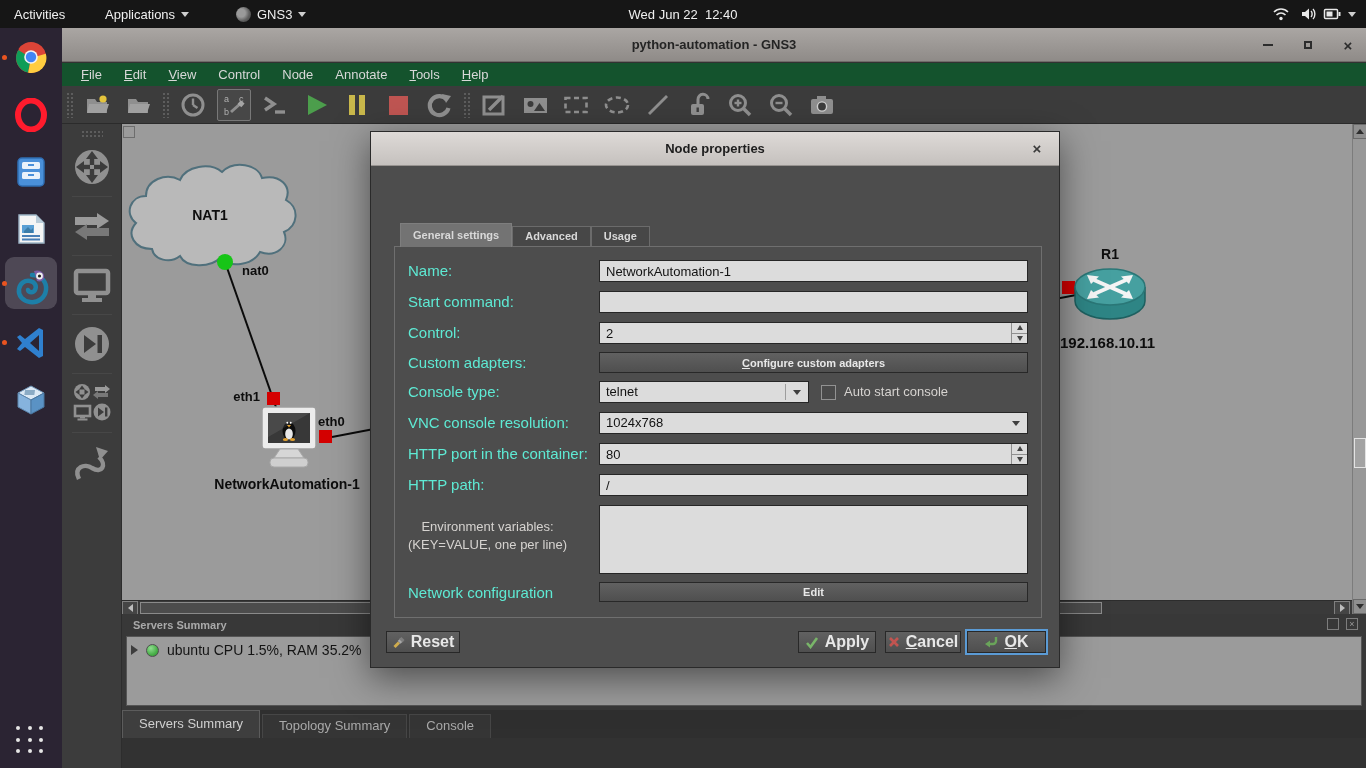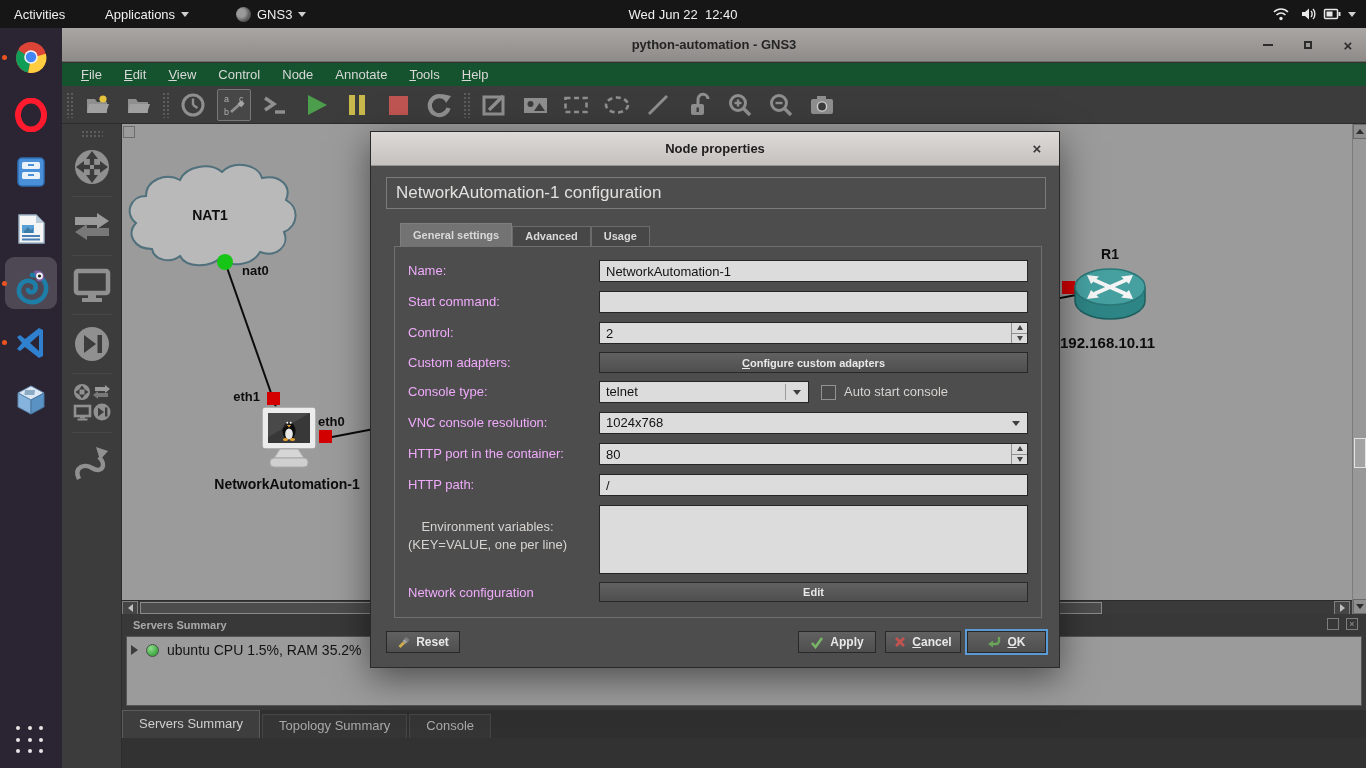--- a/index.html
+++ b/index.html
@@ -80,39 +80,39 @@
 
   
   .dialog { position:absolute; left:370px; top:131px; width:690px; height:537px; background:#4d4d4d; border:1px solid #2a2a2a; box-shadow:0 10px 34px rgba(0,0,0,0.5); z-index:60; }
   .dlg-titlebar { position:absolute; left:0; top:0; width:100%; height:34px; background:linear-gradient(#dedad7,#c5c1be); border-bottom:1px solid #979390; display:flex; align-items:center; justify-content:center; font-weight:bold; font-size:13px; color:#1d1d1d; }
   .dlg-close { position:absolute; right:12px; top:7px; width:20px; height:20px; text-align:center; line-height:20px; font-size:15px; font-weight:bold; color:#3a3a3a; cursor:pointer; }
   .dlg-heading { position:absolute; left:15px; top:45px; width:660px; height:32px; border:1px solid #7b7b7b; color:#e3e1df; font-size:17px; line-height:30px; padding-left:9px; }
   .dlg-tabs { position:absolute; left:29px; top:91px; display:flex; align-items:flex-end; }
   .dtab { font-size:11px; font-weight:bold; color:#d9d9d9; background:#474747; border:1px solid #6b6b6b; padding:3px 12px 4px; height:21px; cursor:pointer; position:relative; }
   .dtab.active { background:#737373; border:1px solid #7e7e7e; border-bottom:none; height:24px; padding-top:5px; z-index:2; }
   .dlg-frame { position:absolute; left:23px; top:114px; width:648px; height:372px; border:1px solid #6f6f6f; }
-  .flabel { position:absolute; left:13px; height:22px; line-height:22px; color:#f0abfc; font-size:13px; }
+  .flabel { position:absolute; left:13px; height:22px; line-height:22px; color:#5eead4; font-size:15px; }
   .lfield { position:absolute; left:204px; width:429px; height:22px; background:#dcdcdc; border:1px solid #262626; color:#121212; font-size:13px; font-family:"Liberation Sans","DejaVu Sans",sans-serif; padding:0 6px; }
   .spinwrap { position:absolute; left:204px; width:429px; height:22px; }
   .spinwrap input { position:absolute; left:0; top:0; width:100%; height:100%; background:#dcdcdc; border:1px solid #262626; color:#121212; font-size:13px; font-family:inherit; padding:0 6px; }
   .spin { position:absolute; right:1px; top:1px; width:16px; height:20px; border-left:1px solid #8f8f8f; display:flex; flex-direction:column; cursor:pointer; }
   .spin div { flex:1; display:flex; align-items:center; justify-content:center; }
   .spin div + div { border-top:1px solid #8f8f8f; }
   .sarr-up { width:0; height:0; border-left:3.5px solid transparent; border-right:3.5px solid transparent; border-bottom:5px solid #444; }
   .sarr-dn { width:0; height:0; border-left:3.5px solid transparent; border-right:3.5px solid transparent; border-top:5px solid #444; }
   .combo { position:absolute; height:22px; background:#dcdcdc; border:1px solid #262626; color:#121212; font-size:13px; line-height:20px; padding:0 6px; cursor:pointer; }
   .combo .carr { position:absolute; right:7px; top:8px; width:0; height:0; border-left:4px solid transparent; border-right:4px solid transparent; border-top:5px solid #3f3f3f; }
   .combo .csep { position:absolute; right:22px; top:2px; bottom:2px; width:1px; background:#9d9d9d; }
   .dbtn { background:linear-gradient(#616161,#4f4f4f); border:1px solid #282828; color:#e8e8e8; font-size:11px; font-weight:bold; display:flex; align-items:center; justify-content:center; cursor:pointer; }
   .dbtn u { text-decoration:underline; }
   .checkbox { position:absolute; left:426px; top:4px; width:15px; height:15px; border:1px solid #929292; background:#4a4a4a; cursor:pointer; }
   .cklabel { position:absolute; left:449px; height:22px; line-height:22px; color:#d6d3d0; font-size:13px; }
   .envlabel { position:absolute; left:13px; color:#d6d3d0; font-size:13px; line-height:18px; }
   .envbox { position:absolute; left:204px; width:429px; height:69px; background:#dcdcdc; border:1px solid #262626; font-size:13px; font-family:inherit; resize:none; }
-  .footbtn { position:absolute; height:22px; font-size:12px; gap:6px; }
+  .footbtn { position:absolute; height:22px; font-size:16px; gap:6px; }
   .okfocus { box-shadow:0 0 0 2px #5b9bd5; }
 </style>
 </head>
 <body>
 
 <div class="screen">
 
   <div class="topbar">
     <div class="tb-item" style="left:6px;">
       <span>Activities</span>
@@ -556,21 +556,20 @@
     <span class="btab">Console</span>
   </div>
   <div class="statusbar"></div>
 
   <div class="dialog">
     <div class="dlg-titlebar">
       <span>Node properties</span>
       <span class="dlg-close">×</span>
     </div>
 
-    <div class="dlg-heading">NetworkAutomation-1 configuration</div>
 
     <div class="dlg-tabs">
       <span class="dtab active">General settings</span>
       <span class="dtab">Advanced</span>
       <span class="dtab">Usage</span>
     </div>
 
     <div class="dlg-frame">
 
       <span class="flabel" style="top:13px;">Name:</span>

